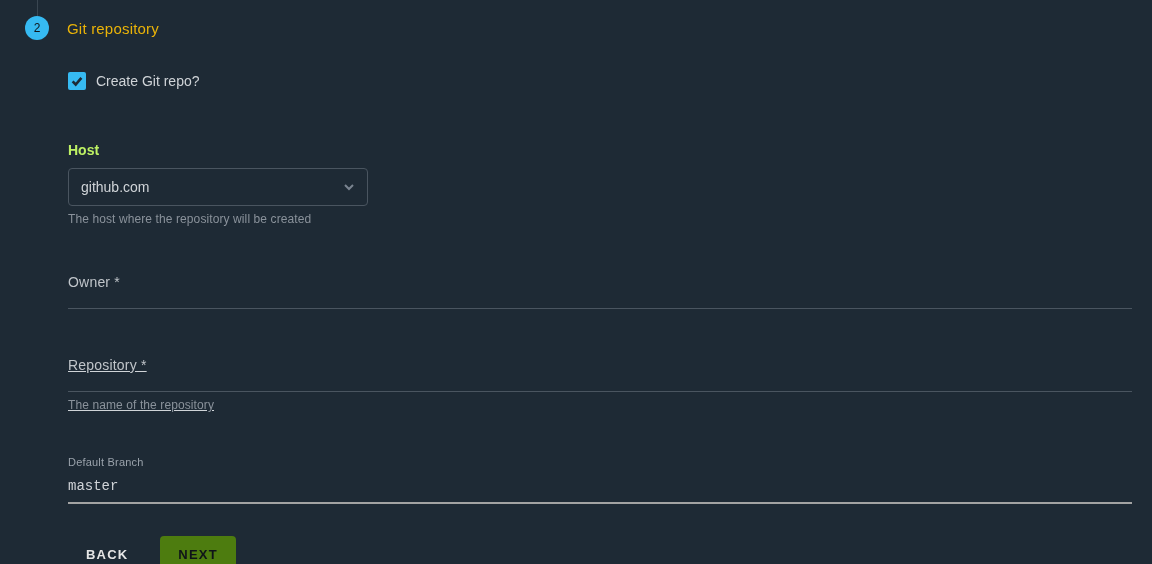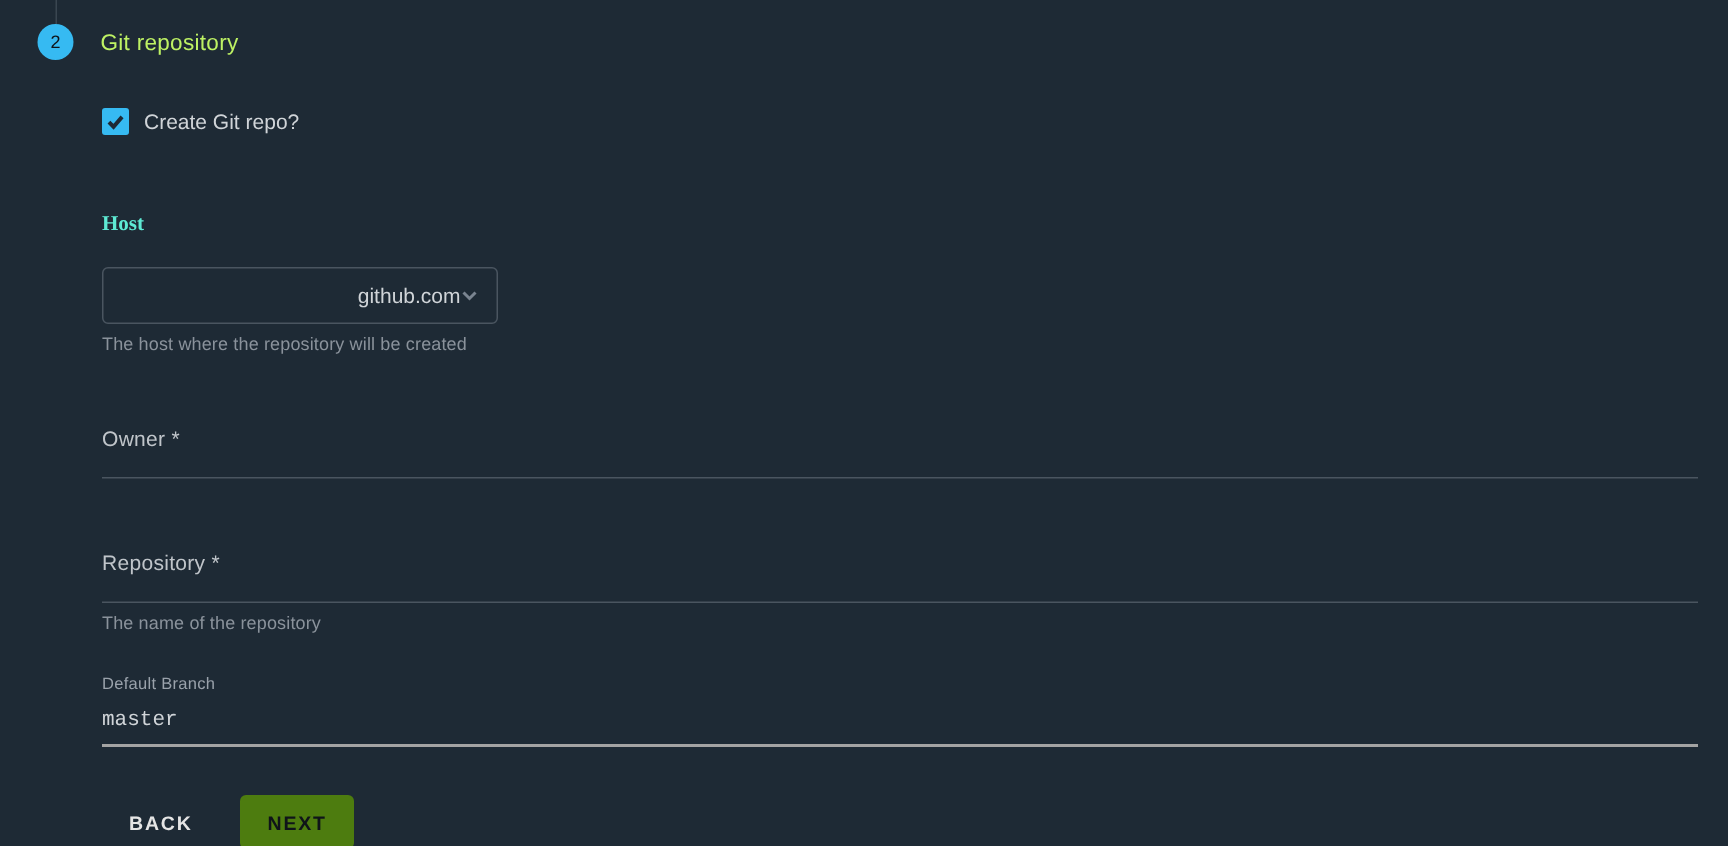--- a/index.html
+++ b/index.html
@@ -34,21 +34,21 @@
       background: #36baf2;
       color: #0f1419;
       font-size: 12px;
       font-weight: 500;
       display: flex;
       align-items: center;
       justify-content: center;
     }
     .step-title {
       margin-left: 18px;
-      color: #bef264;
+      color: #eab308;
       font-size: 15px;
       letter-spacing: 0.2px;
     }
     .step-content {
       position: absolute;
       left: 68px;
       top: 72px;
       right: 20px;
     }
     .checkbox-row {
@@ -75,38 +75,38 @@
       stroke-width: 3;
     }
     .checkbox-label {
       color: #d0d4d8;
       font-size: 14px;
     }
     .field-block {
       margin-bottom: 48px;
     }
     .field-block.tight {
-      margin-bottom: 28px;
+      margin-bottom: 44px;
+      text-decoration: underline;
     }
     .field-label-bold {
-      color: #5eead4;
+      color: #bef264;
       font-size: 14px;
       font-weight: 600;
-      margin-bottom: 20px;
-      font-family: Liberation Serif, serif;
+      margin-bottom: 10px;
     }
     .select-wrap {
-      width: 264px;
+      width: 300px;
       height: 38px;
       border: 1px solid #4a5560;
       border-radius: 4px;
       display: flex;
       align-items: center;
       padding: 0 12px;
-      justify-content: flex-end;
+      justify-content: space-between;
       cursor: pointer;
       margin-bottom: 6px;
     }
     .select-value {
       color: #d0d4d8;
       font-size: 14px;
     }
     .chevron {
       width: 12px;
       height: 12px;

